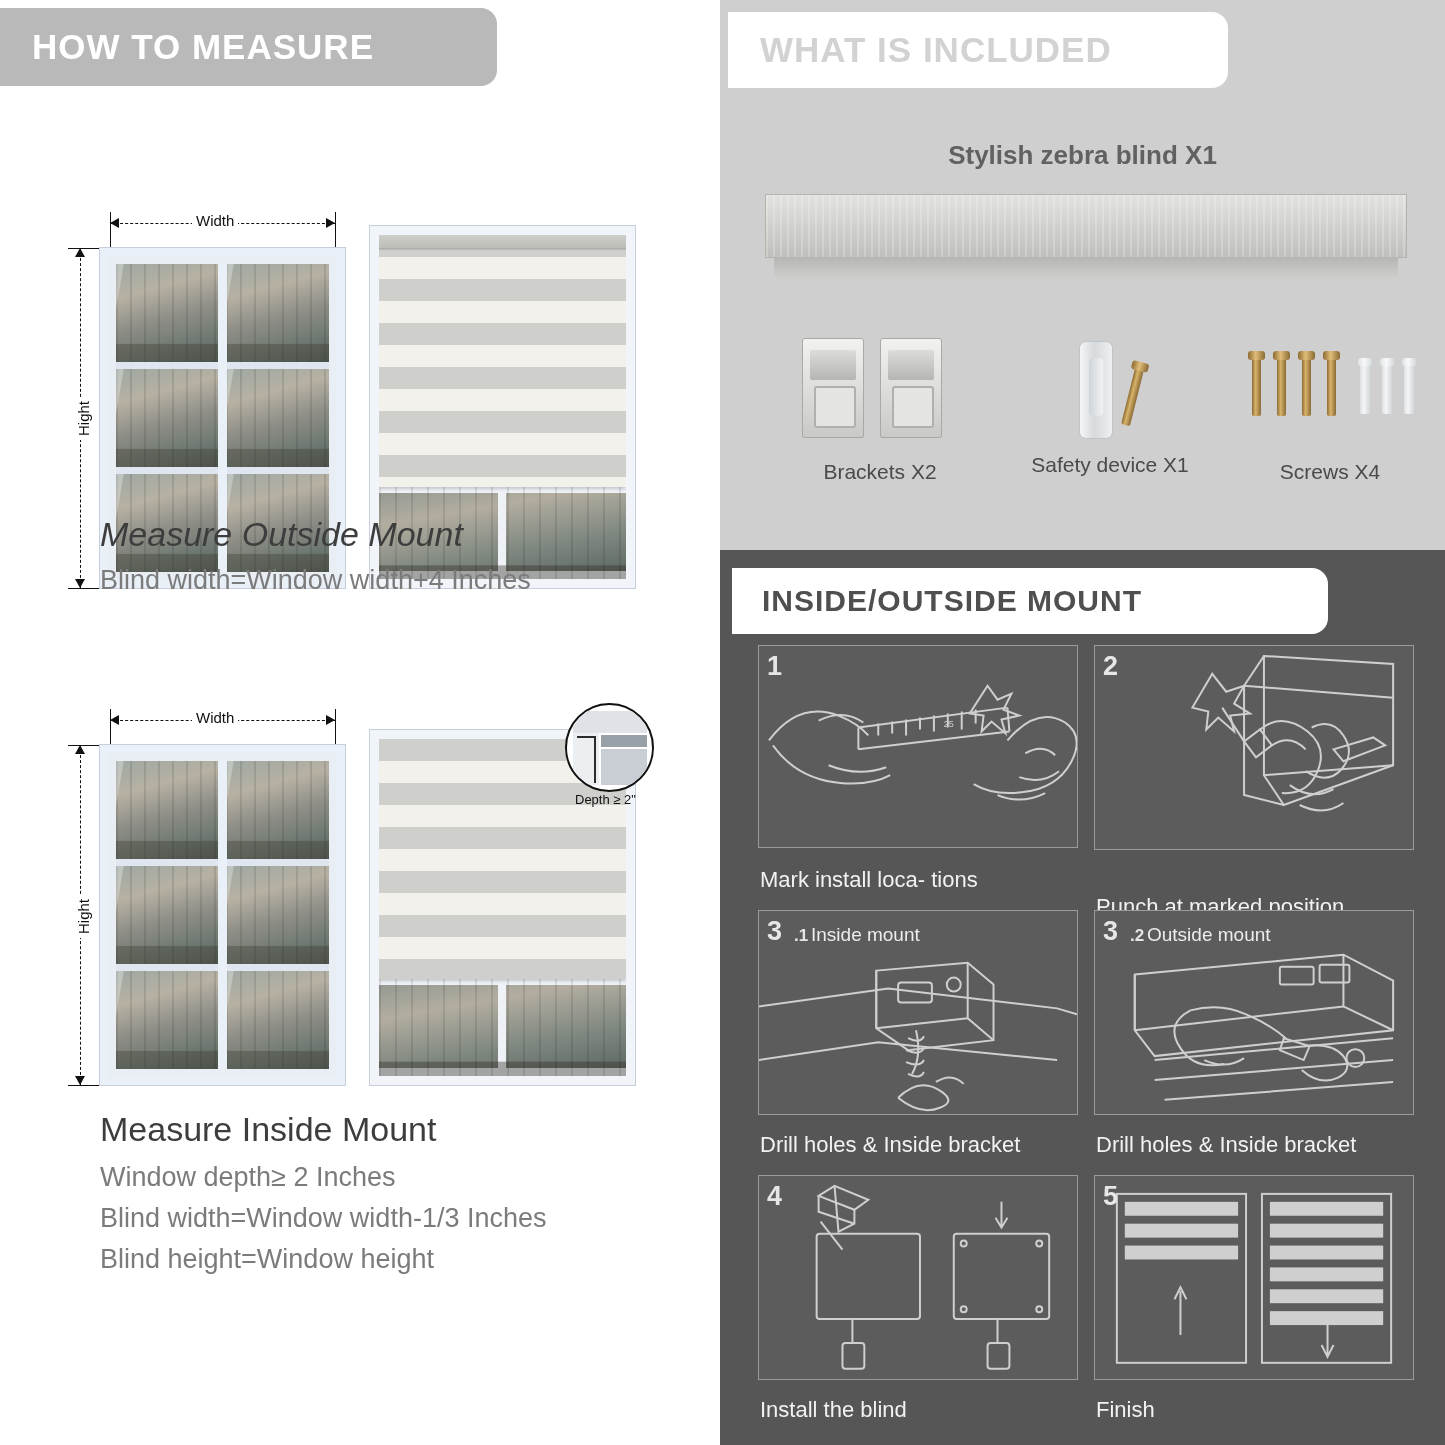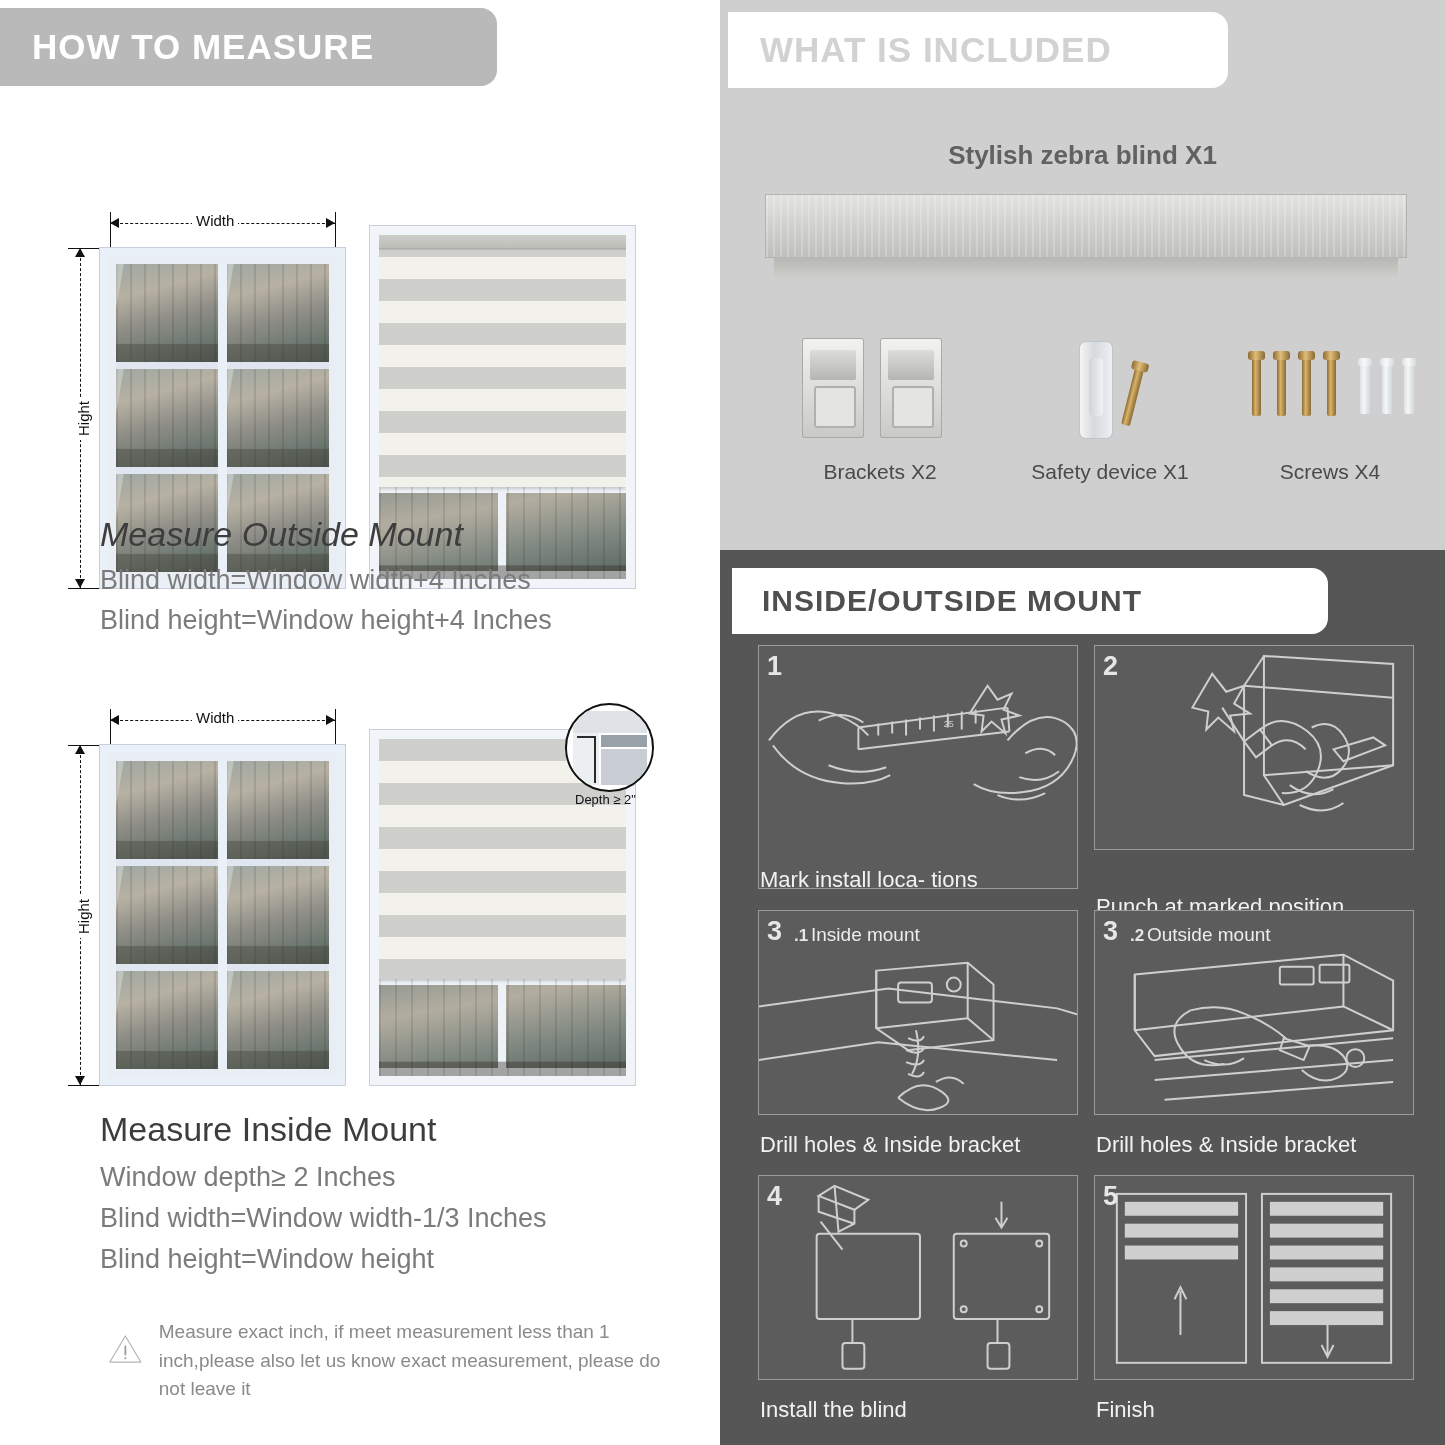--- a/index.html
+++ b/index.html
@@ -230,21 +230,20 @@
           <div class="sash" style="left:48%;top:0;bottom:0;width:8px;"></div>
           <div class="sash" style="left:0;right:0;bottom:0;height:8px;"></div>
         </div>
         <div class="zebra" style="height:252px;"></div>
         <div class="headrail" style="top:-9px;"></div>
       </div>
     </div>
 
     <div class="title-lg" style="position:absolute;left:100px;top:515px;font-style:italic;">Measure Outside Mount</div>
     <div class="line-lg" style="position:absolute;left:100px;top:565px;">Blind width=Window width+4 Inches</div>
-    <div class="line-lg" style="position:absolute;left:100px;top:605px;">Blind height=Window height+4 Inches</div>
 
     <div class="measure-block" style="top:698px;height:420px;">
 
       <div class="dim-line-h" style="left:110px;top:22px;width:225px;"></div>
       <div class="arrow-l" style="left:110px;top:17px;"></div>
       <div class="arrow-r" style="left:326px;top:17px;"></div>
       <div class="tick-v" style="left:110px;top:11px;height:36px;"></div>
       <div class="tick-v" style="left:335px;top:11px;height:36px;"></div>
       <div class="dim-label" style="left:192px;top:11px;">Width</div>
 
@@ -286,70 +285,62 @@
         </svg>
       </div>
       <div class="depth-label" style="left:575px;top:94px;">Depth ≥ 2"</div>
     </div>
 
     <div class="title-lg" style="position:absolute;left:100px;top:1110px;">Measure Inside Mount</div>
     <div class="line-lg" style="position:absolute;left:100px;top:1162px;">Window depth≥ 2 Inches</div>
     <div class="line-lg" style="position:absolute;left:100px;top:1203px;">Blind width=Window width-1/3 Inches</div>
     <div class="line-lg" style="position:absolute;left:100px;top:1244px;">Blind height=Window height</div>
 
-    <div class="warn" style="left:108px;top:1318px;width:560px;">
-      <svg width="72" height="62" viewBox="0 0 72 62">
-        <path d="M36 4 L68 58 L4 58 Z" fill="none" stroke="#b5b5b5" stroke-width="2.5" stroke-linejoin="round"></path>
-        <rect x="34.2" y="24" width="3.6" height="20" fill="#9a9a9a"></rect>
-        <rect x="34.2" y="48" width="3.6" height="4" fill="#9a9a9a"></rect>
-      </svg>
-      <div class="txt">Measure exact inch, if meet measurement less than 1 inch,please also let us know exact measurement, please do not leave it</div>
-    </div>
   </div>
 
   <div class="right-top">
     <div class="rt-banner">
       <span>WHAT IS INCLUDED</span>
     </div>
 
     <div class="rt-title">Stylish zebra blind X1</div>
 
     <div class="rail"></div>
     <div class="rail-shadow"></div>
 
     <div class="parts">
 
       <div class="bracket" style="left:42px;top:18px;"></div>
       <div class="bracket" style="left:120px;top:18px;"></div>
       <div class="part-label" style="left:20px;top:140px;width:200px;">Brackets X2</div>
 
       <div class="safety" style="left:320px;top:22px;"></div>
       <div class="screw-gold" style="left:368px;top:48px;transform:rotate(14deg);"></div>
-      <div class="part-label" style="left:230px;top:140px;width:240px;text-align:center;">Safety device X1</div>
+      <div class="part-label" style="left:230px;top:133px;width:240px;text-align:center;">Safety device X1</div>
 
       <div class="screw-gold" style="left:492px;top:38px;"></div>
       <div class="screw-gold" style="left:517px;top:38px;"></div>
       <div class="screw-gold" style="left:542px;top:38px;"></div>
       <div class="screw-gold" style="left:567px;top:38px;"></div>
       <div class="screw-clear" style="left:600px;top:44px;"></div>
       <div class="screw-clear" style="left:622px;top:44px;"></div>
       <div class="screw-clear" style="left:644px;top:44px;"></div>
       <div class="part-label" style="left:470px;top:140px;width:200px;">Screws X4</div>
     </div>
   </div>
 
   <div class="right-bot">
     <div class="rb-banner">
       <span>INSIDE/OUTSIDE MOUNT</span>
     </div>
 
     <div class="steps">
 
       <div class="step" style="left:0;top:0;width:320px;height:265px;">
-        <div class="frame" style="width:320px;height:244px;text-align:right;">
+        <div class="frame" style="width:320px;height:203px;text-align:right;">
           <svg class="sketch" viewBox="0 0 320 205">
             <g fill="none" stroke="#cfcfcf" stroke-width="2">
               <path d="M10 95 q30 -40 70 -25 q20 8 30 20"></path>
               <path d="M14 100 q25 35 70 38 q30 2 48 -8"></path>
               <path d="M60 75 q25 -12 45 2"></path>
               <path d="M70 120 q30 12 58 2"></path>
               <path d="M100 82 L250 62"></path>
               <path d="M100 104 L252 86"></path>
               <path d="M100 82 L100 104"></path>
               <path d="M252 86 L250 62"></path>

